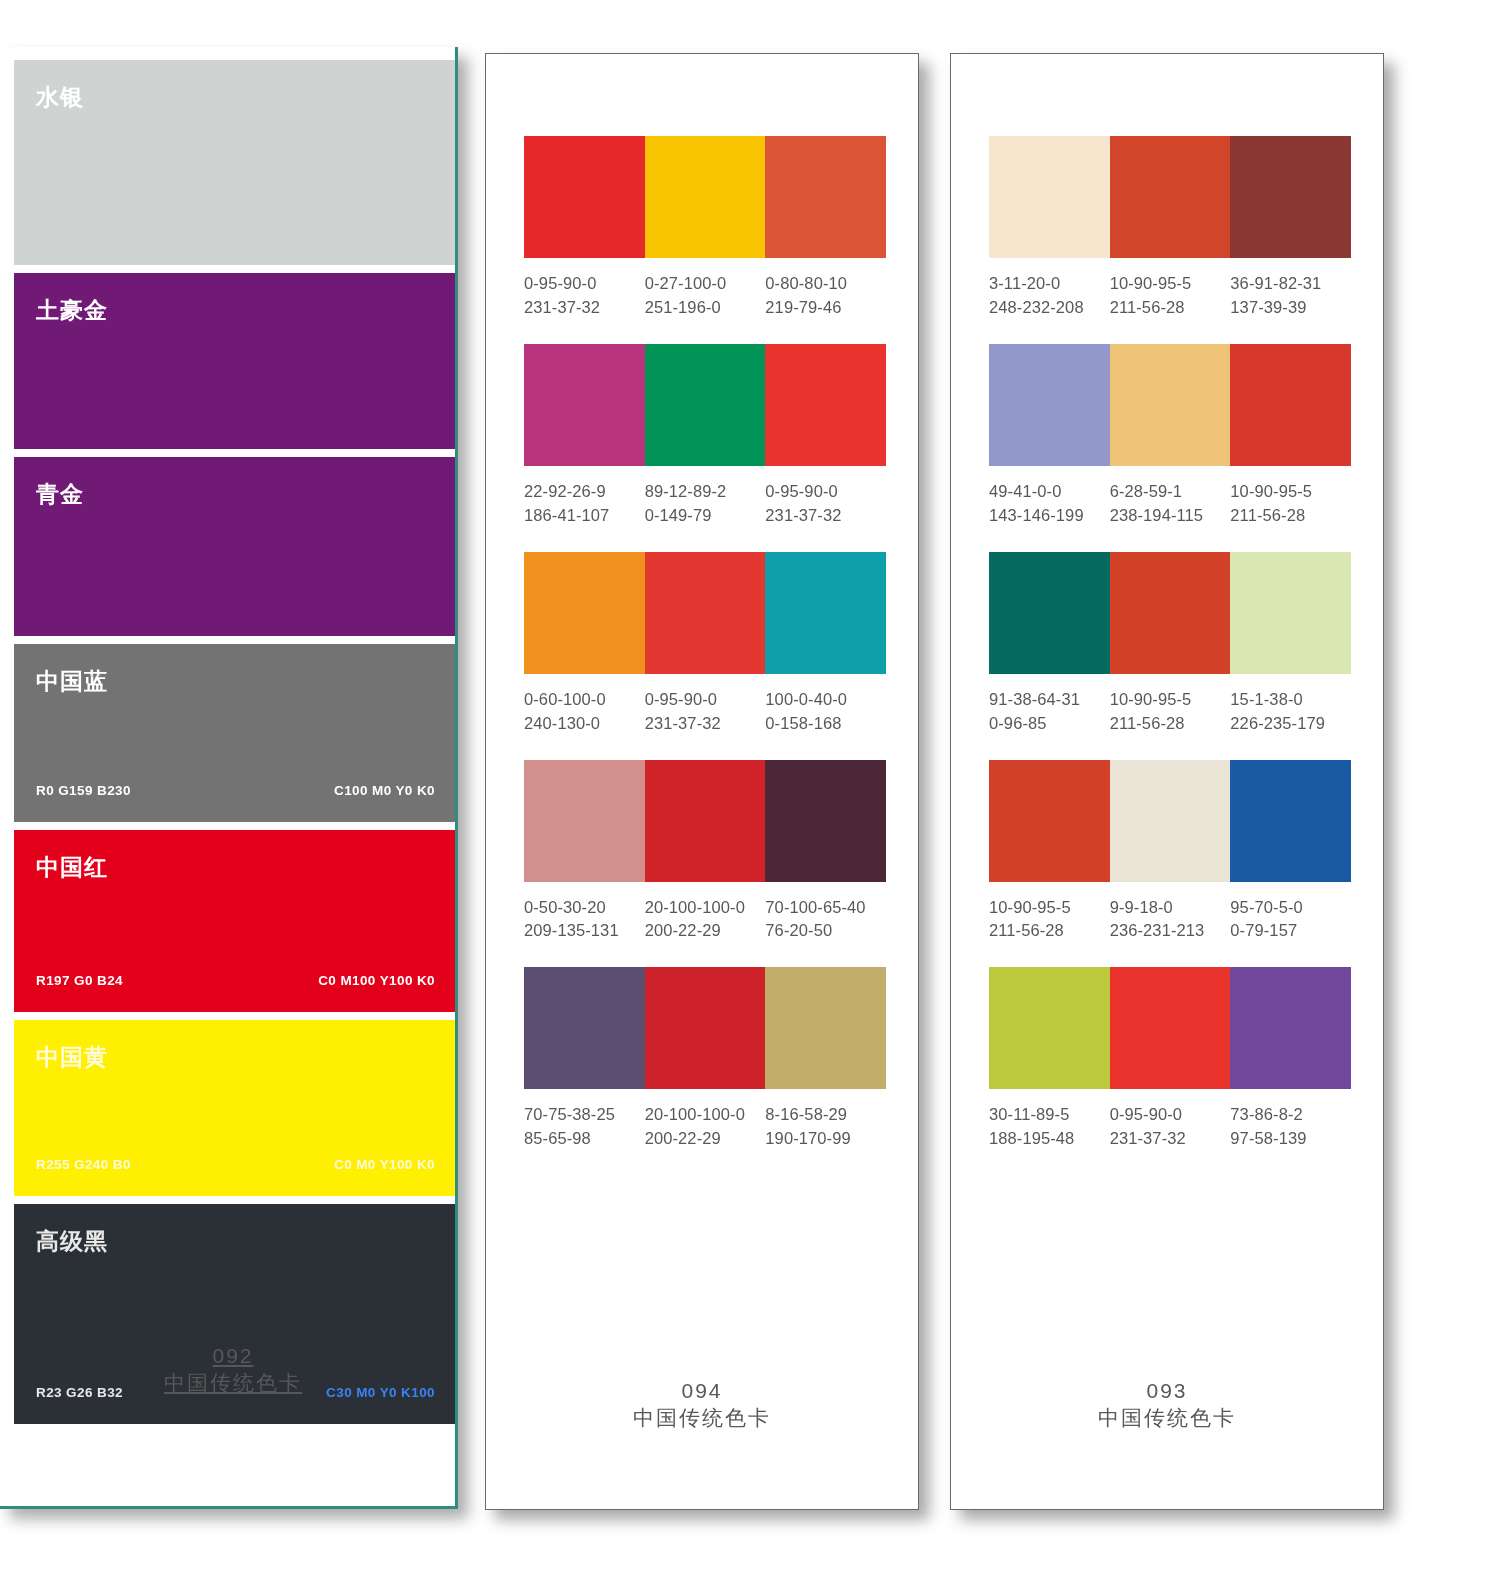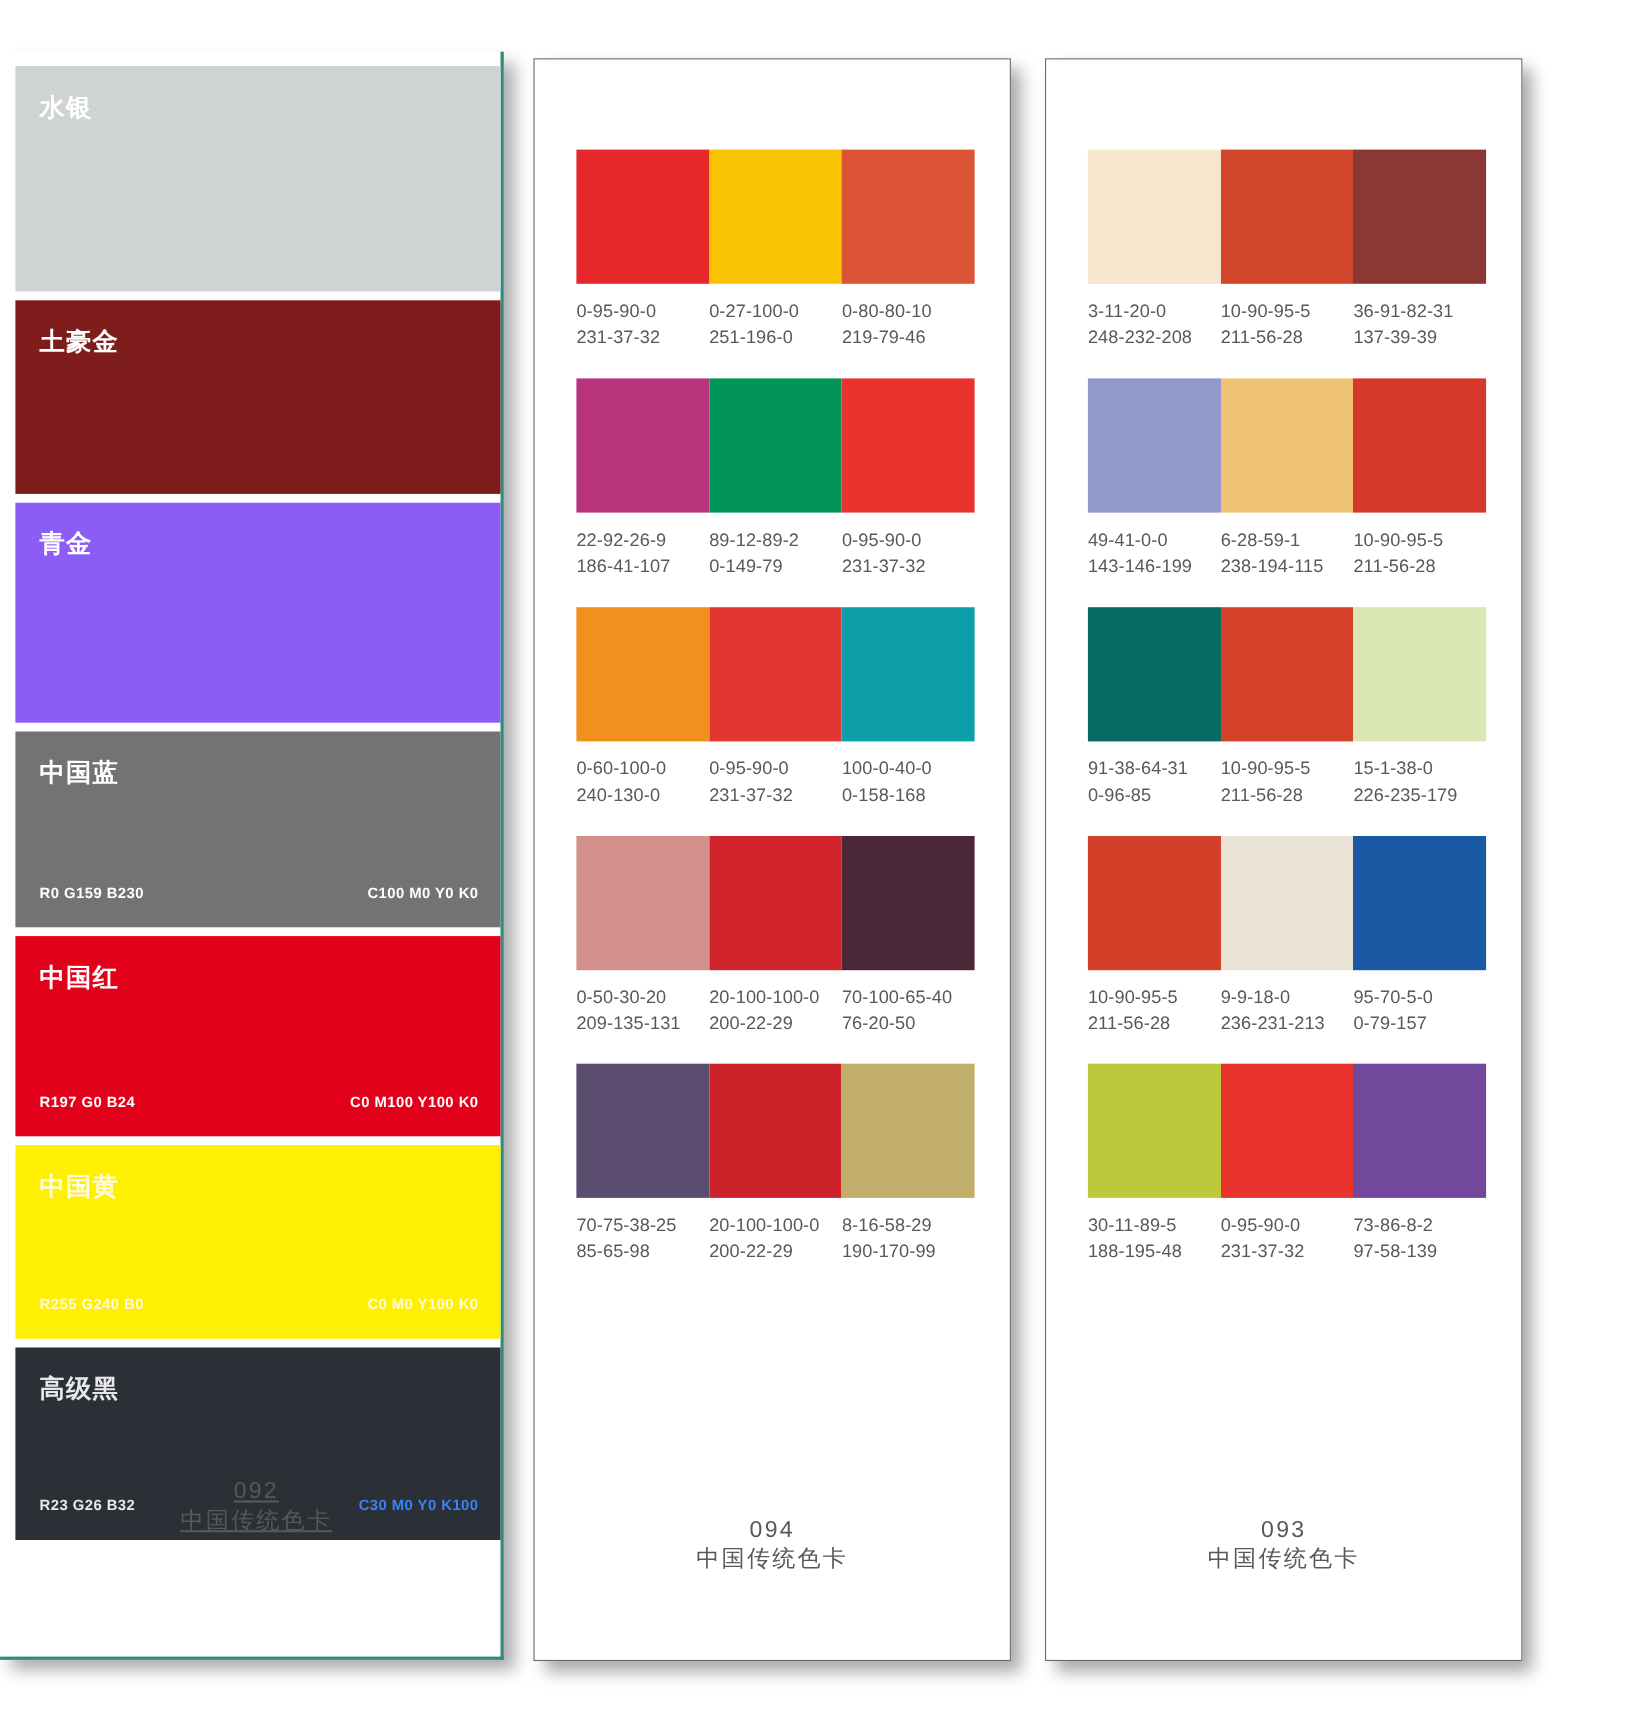--- a/index.html
+++ b/index.html
@@ -137,24 +137,24 @@
   }
 </style>
 </head>
 <body>
 
 <div id="card-one">
   <div class="bands">
       <div class="band" style="background: rgb(207, 211, 209); height: 205px;">
         <div class="band-name" style="color: rgb(255, 255, 255);">水银</div>
       </div>
-      <div class="band" style="background: #7f1d1d; height: 176px;">
+      <div class="band" style="background: #701a75; height: 176px;">
         <div class="band-name" style="color: rgb(255, 255, 255);">土豪金</div>
       </div>
-      <div class="band" style="background: #8b5cf6; height: 200px;">
+      <div class="band" style="background: #701a75; height: 179px;">
         <div class="band-name" style="color: rgb(255, 255, 255);">青金</div>
       </div>
       <div class="band" style="background: #737373; height: 178px;">
         <div class="band-name" style="color: rgb(255, 255, 255);">中国蓝</div>
         <div class="band-codes">
           <span class="band-rgb" style="color: rgb(255, 255, 255);">R0 G159 B230</span>
           <span class="band-cmyk" style="color: rgb(255, 255, 255);">C100 M0 Y0 K0</span>
         </div>
       </div>
       <div class="band" style="background: rgb(227, 0, 27); height: 182px;">
@@ -164,21 +164,21 @@
           <span class="band-cmyk" style="color: rgb(255, 255, 255);">C0 M100 Y100 K0</span>
         </div>
       </div>
       <div class="band" style="background: rgb(255, 239, 0); height: 176px;">
         <div class="band-name" style="color: rgb(255, 251, 224);">中国黄</div>
         <div class="band-codes">
           <span class="band-rgb" style="color: rgb(255, 251, 224);">R255 G240 B0</span>
           <span class="band-cmyk" style="color: rgb(255, 251, 224);">C0 M0 Y100 K0</span>
         </div>
       </div>
-      <div class="band" style="background: rgb(43, 47, 54); height: 175px;">
+      <div class="band" style="background: rgb(43, 47, 54); height: 220px;">
         <div class="band-name" style="color: rgb(232, 232, 232);">高级黑</div>
         <div class="band-codes">
           <span class="band-rgb" style="color: rgb(232, 232, 232);">R23 G26 B32</span>
           <span class="band-cmyk" style="color: #3b82f6;">C30 M0 Y0 K100</span>
         </div>
       </div>
     </div>
   <div class="footer">
     <div class="footer-num">092</div>
     <div class="footer-label">中国传统色卡</div>

